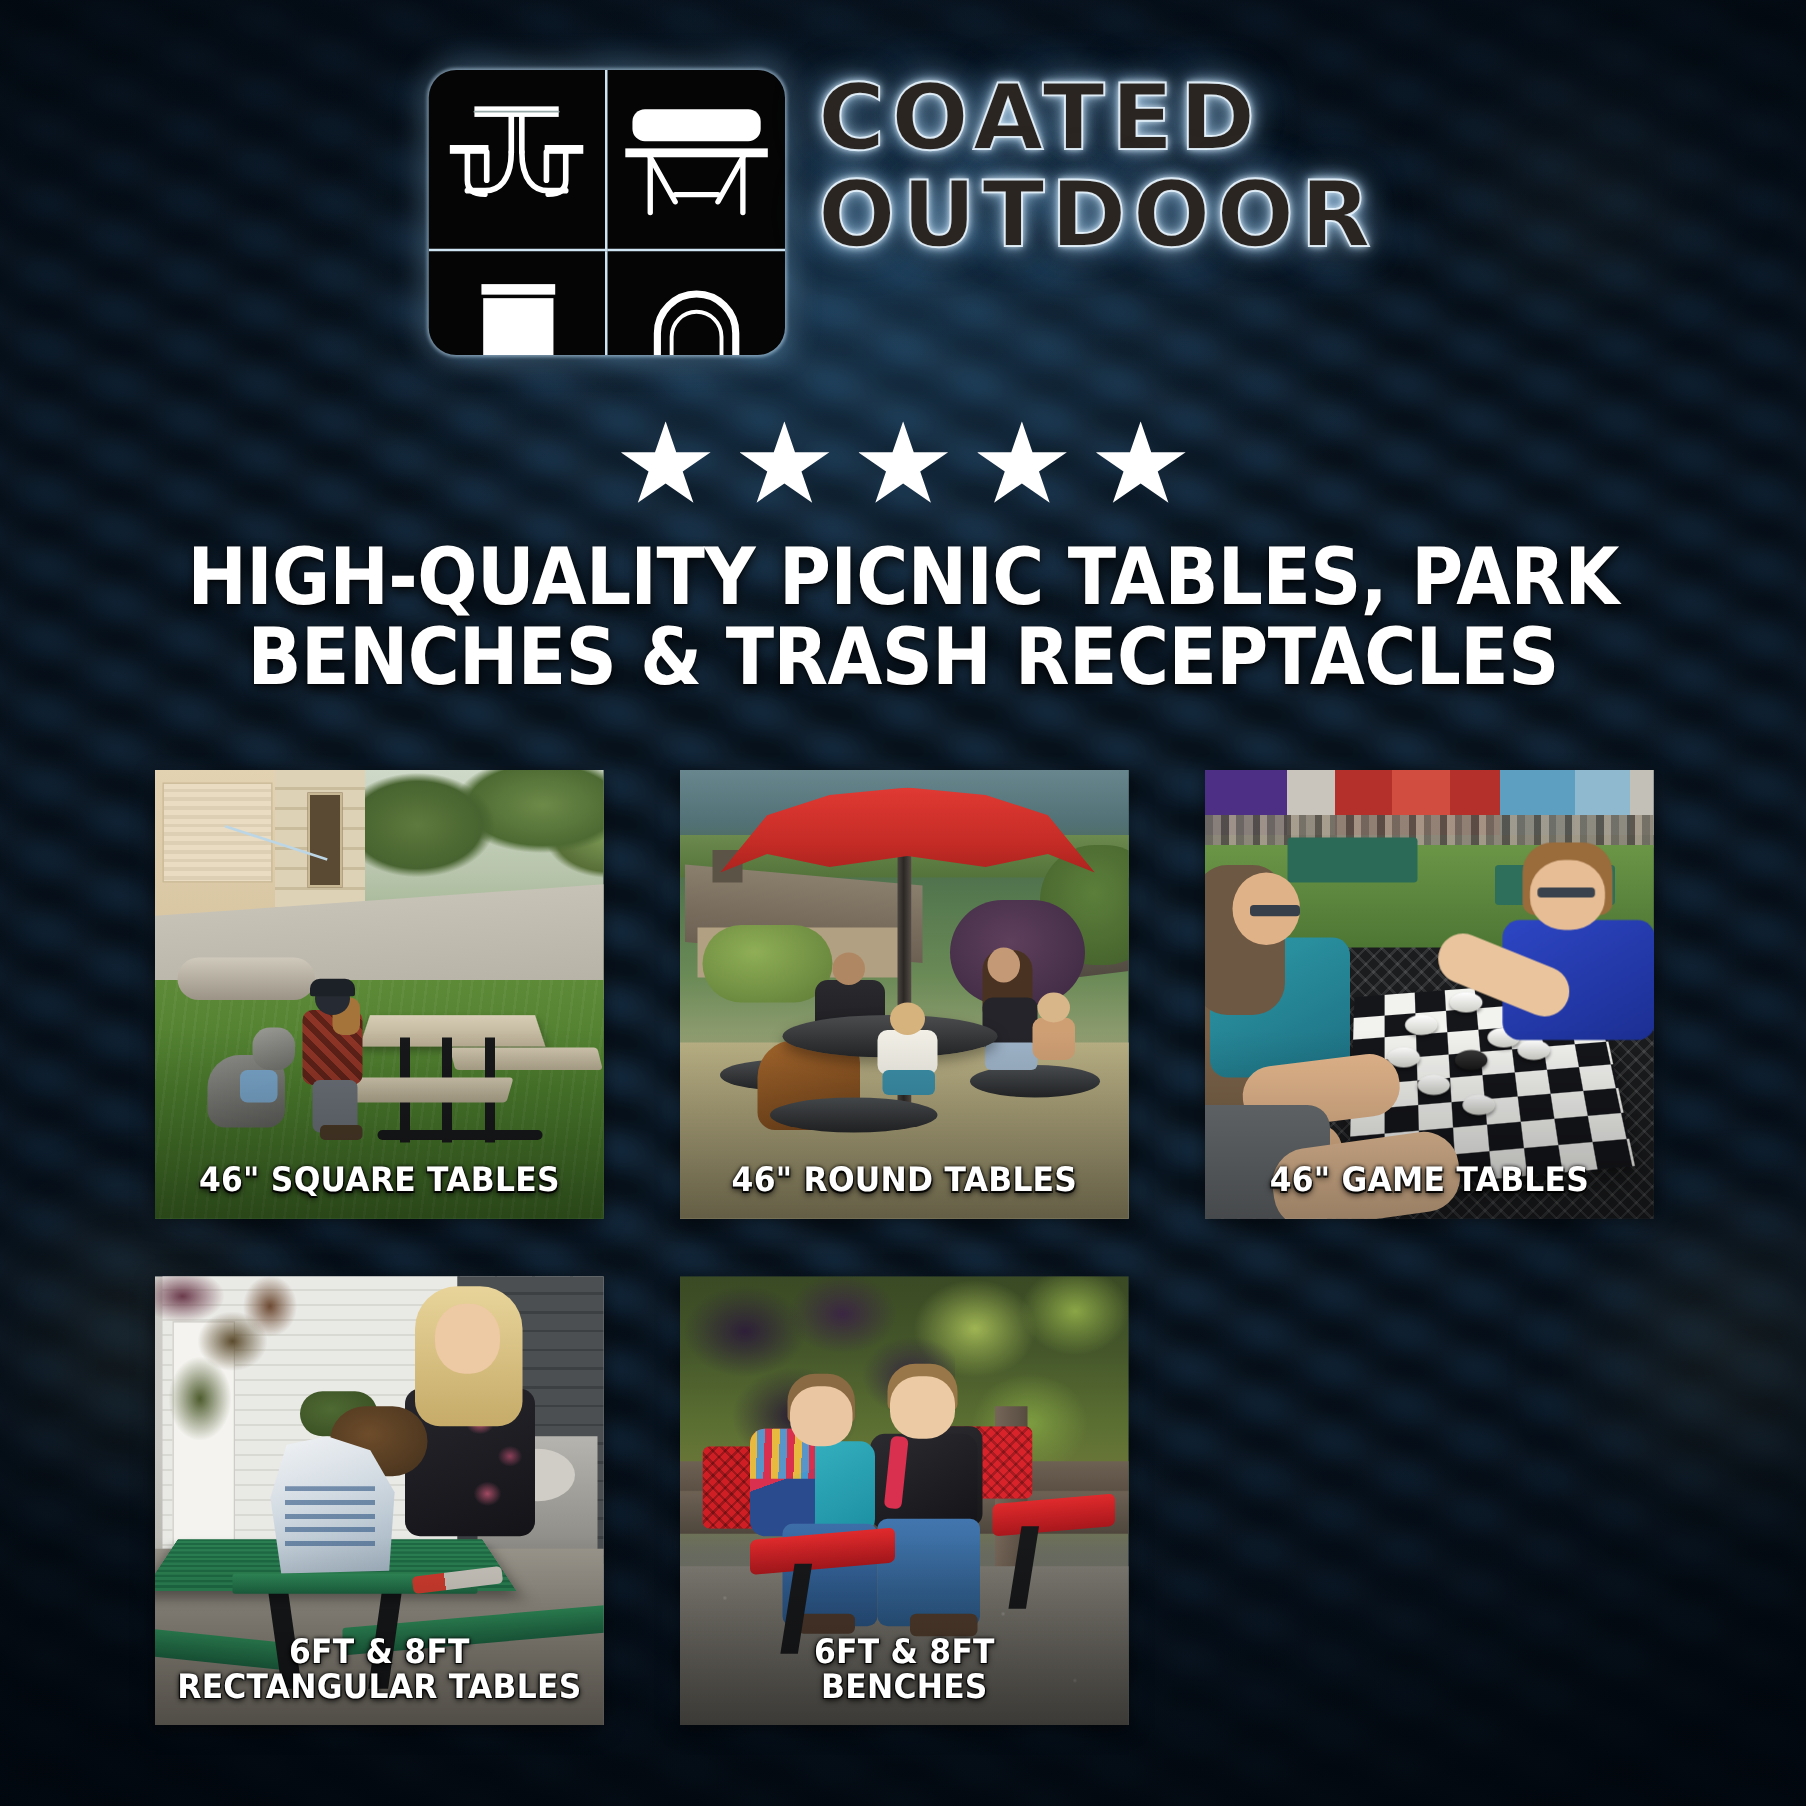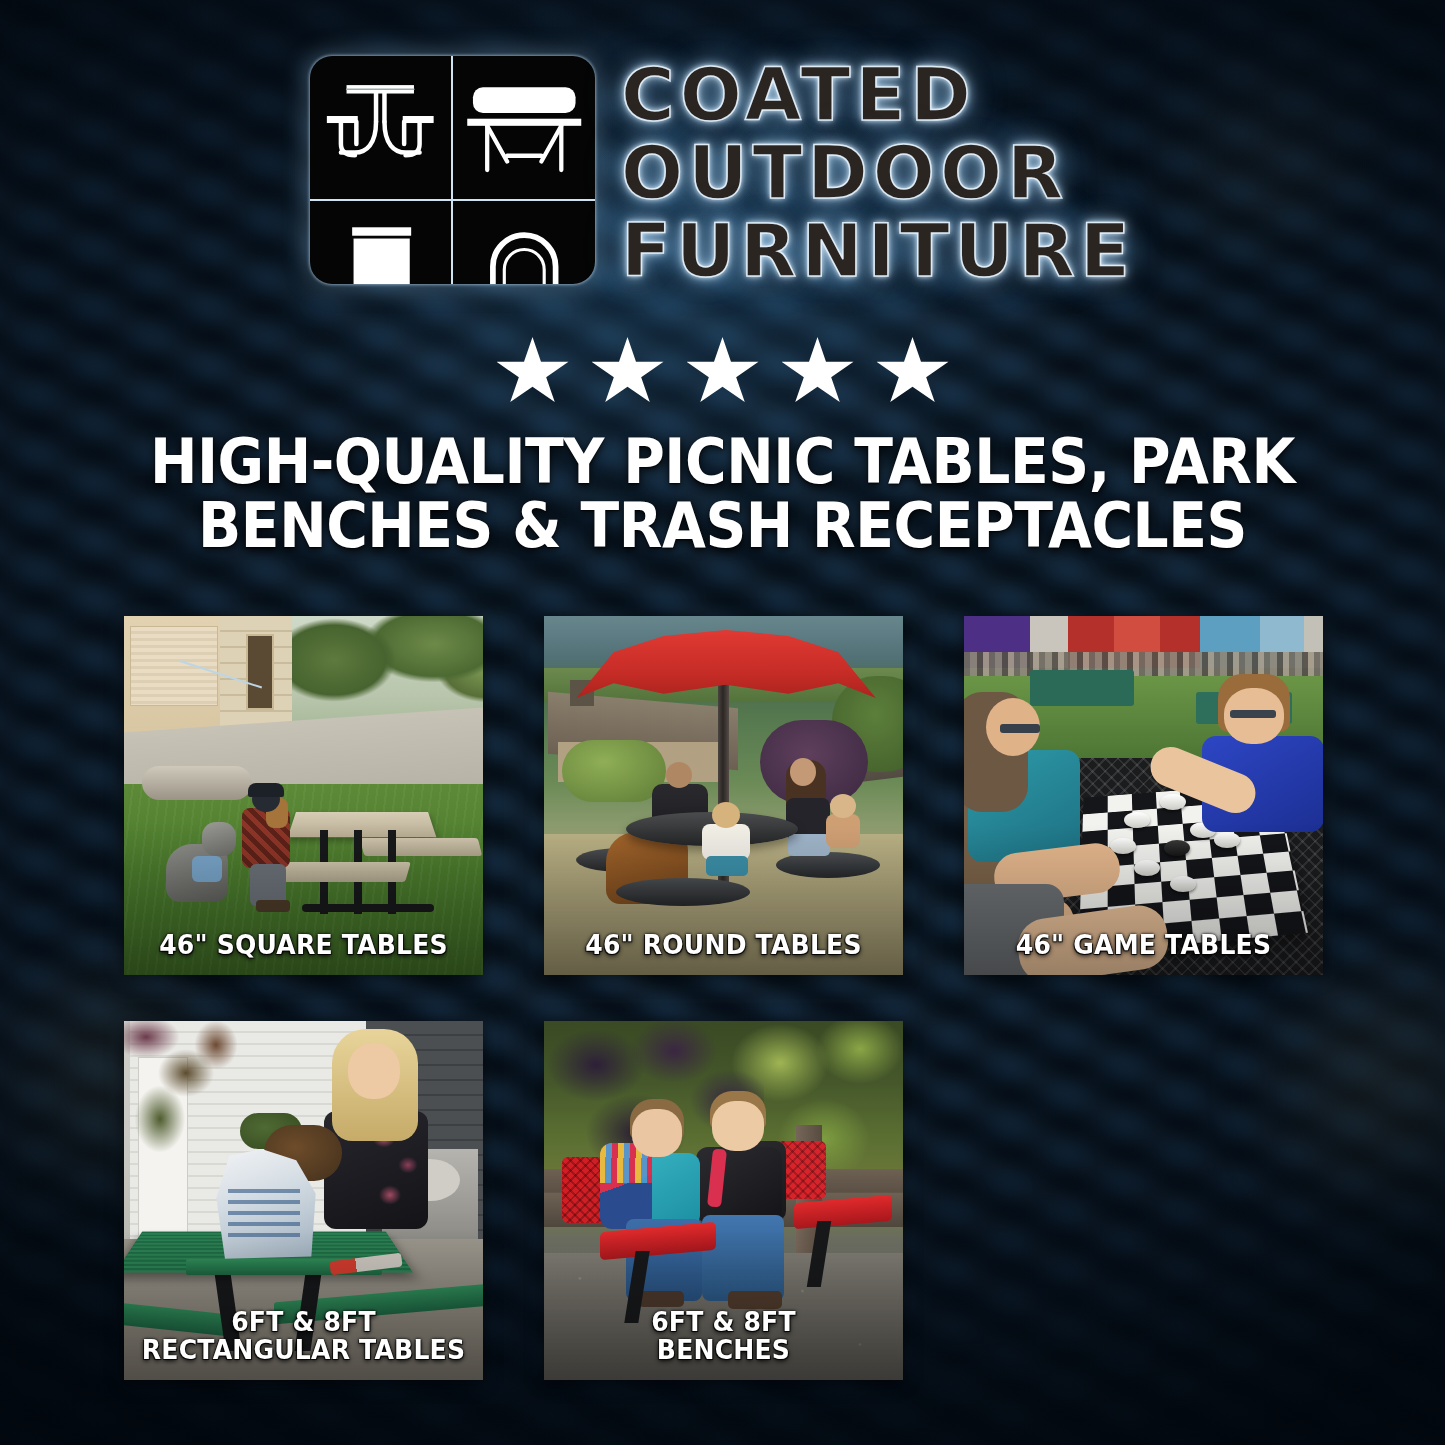--- a/index.html
+++ b/index.html
@@ -435,21 +435,20 @@
               <path d="M28 84 L28 46 A22 22 0 0 1 72 46 L72 84"></path>
               <path d="M36 84 L36 48 A14 14 0 0 1 64 48 L64 84" stroke-width="2.2"></path>
             </g>
           </svg>
         </div>
       </div>
 
       <div class="logo-text">
         <div class="logo-line l1">COATED</div>
         <div class="logo-line l2">OUTDOOR</div>
-        <div class="logo-line l3">FURNITURE</div>
       </div>
 
     </div>
   </div>
 
   <div class="stars">
     <div class="star"></div>
     <div class="star"></div>
     <div class="star"></div>
     <div class="star"></div>

